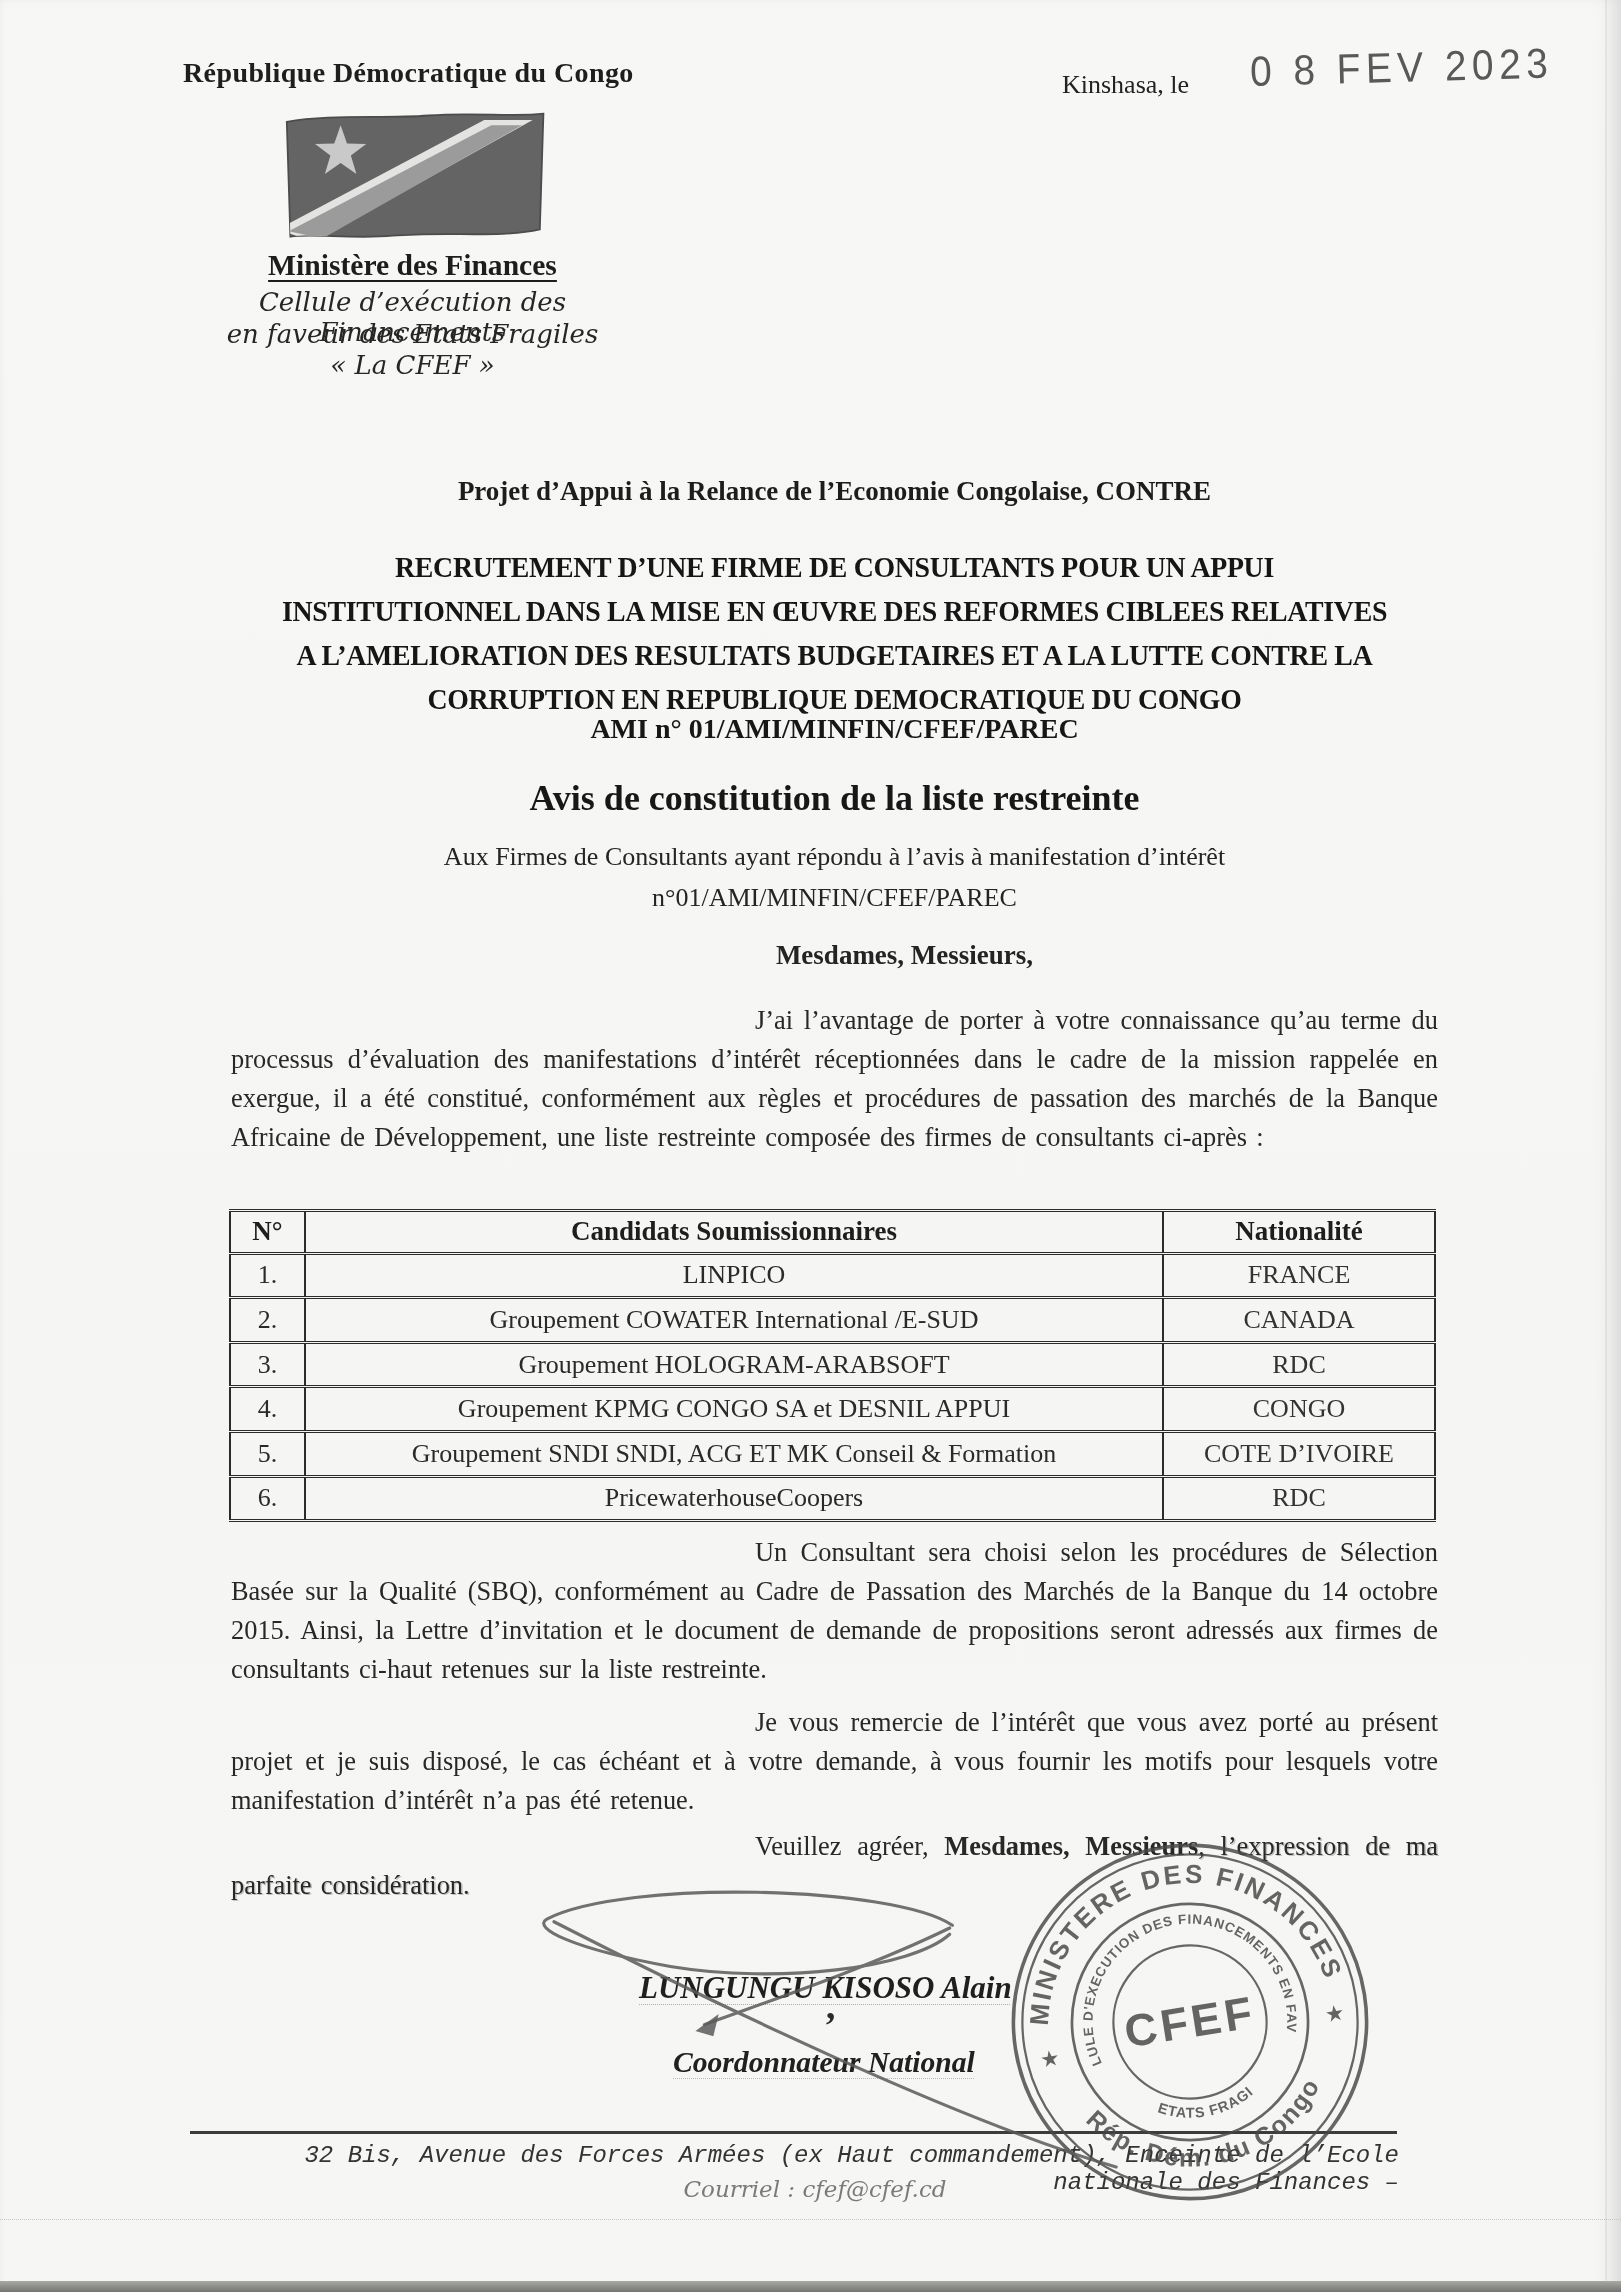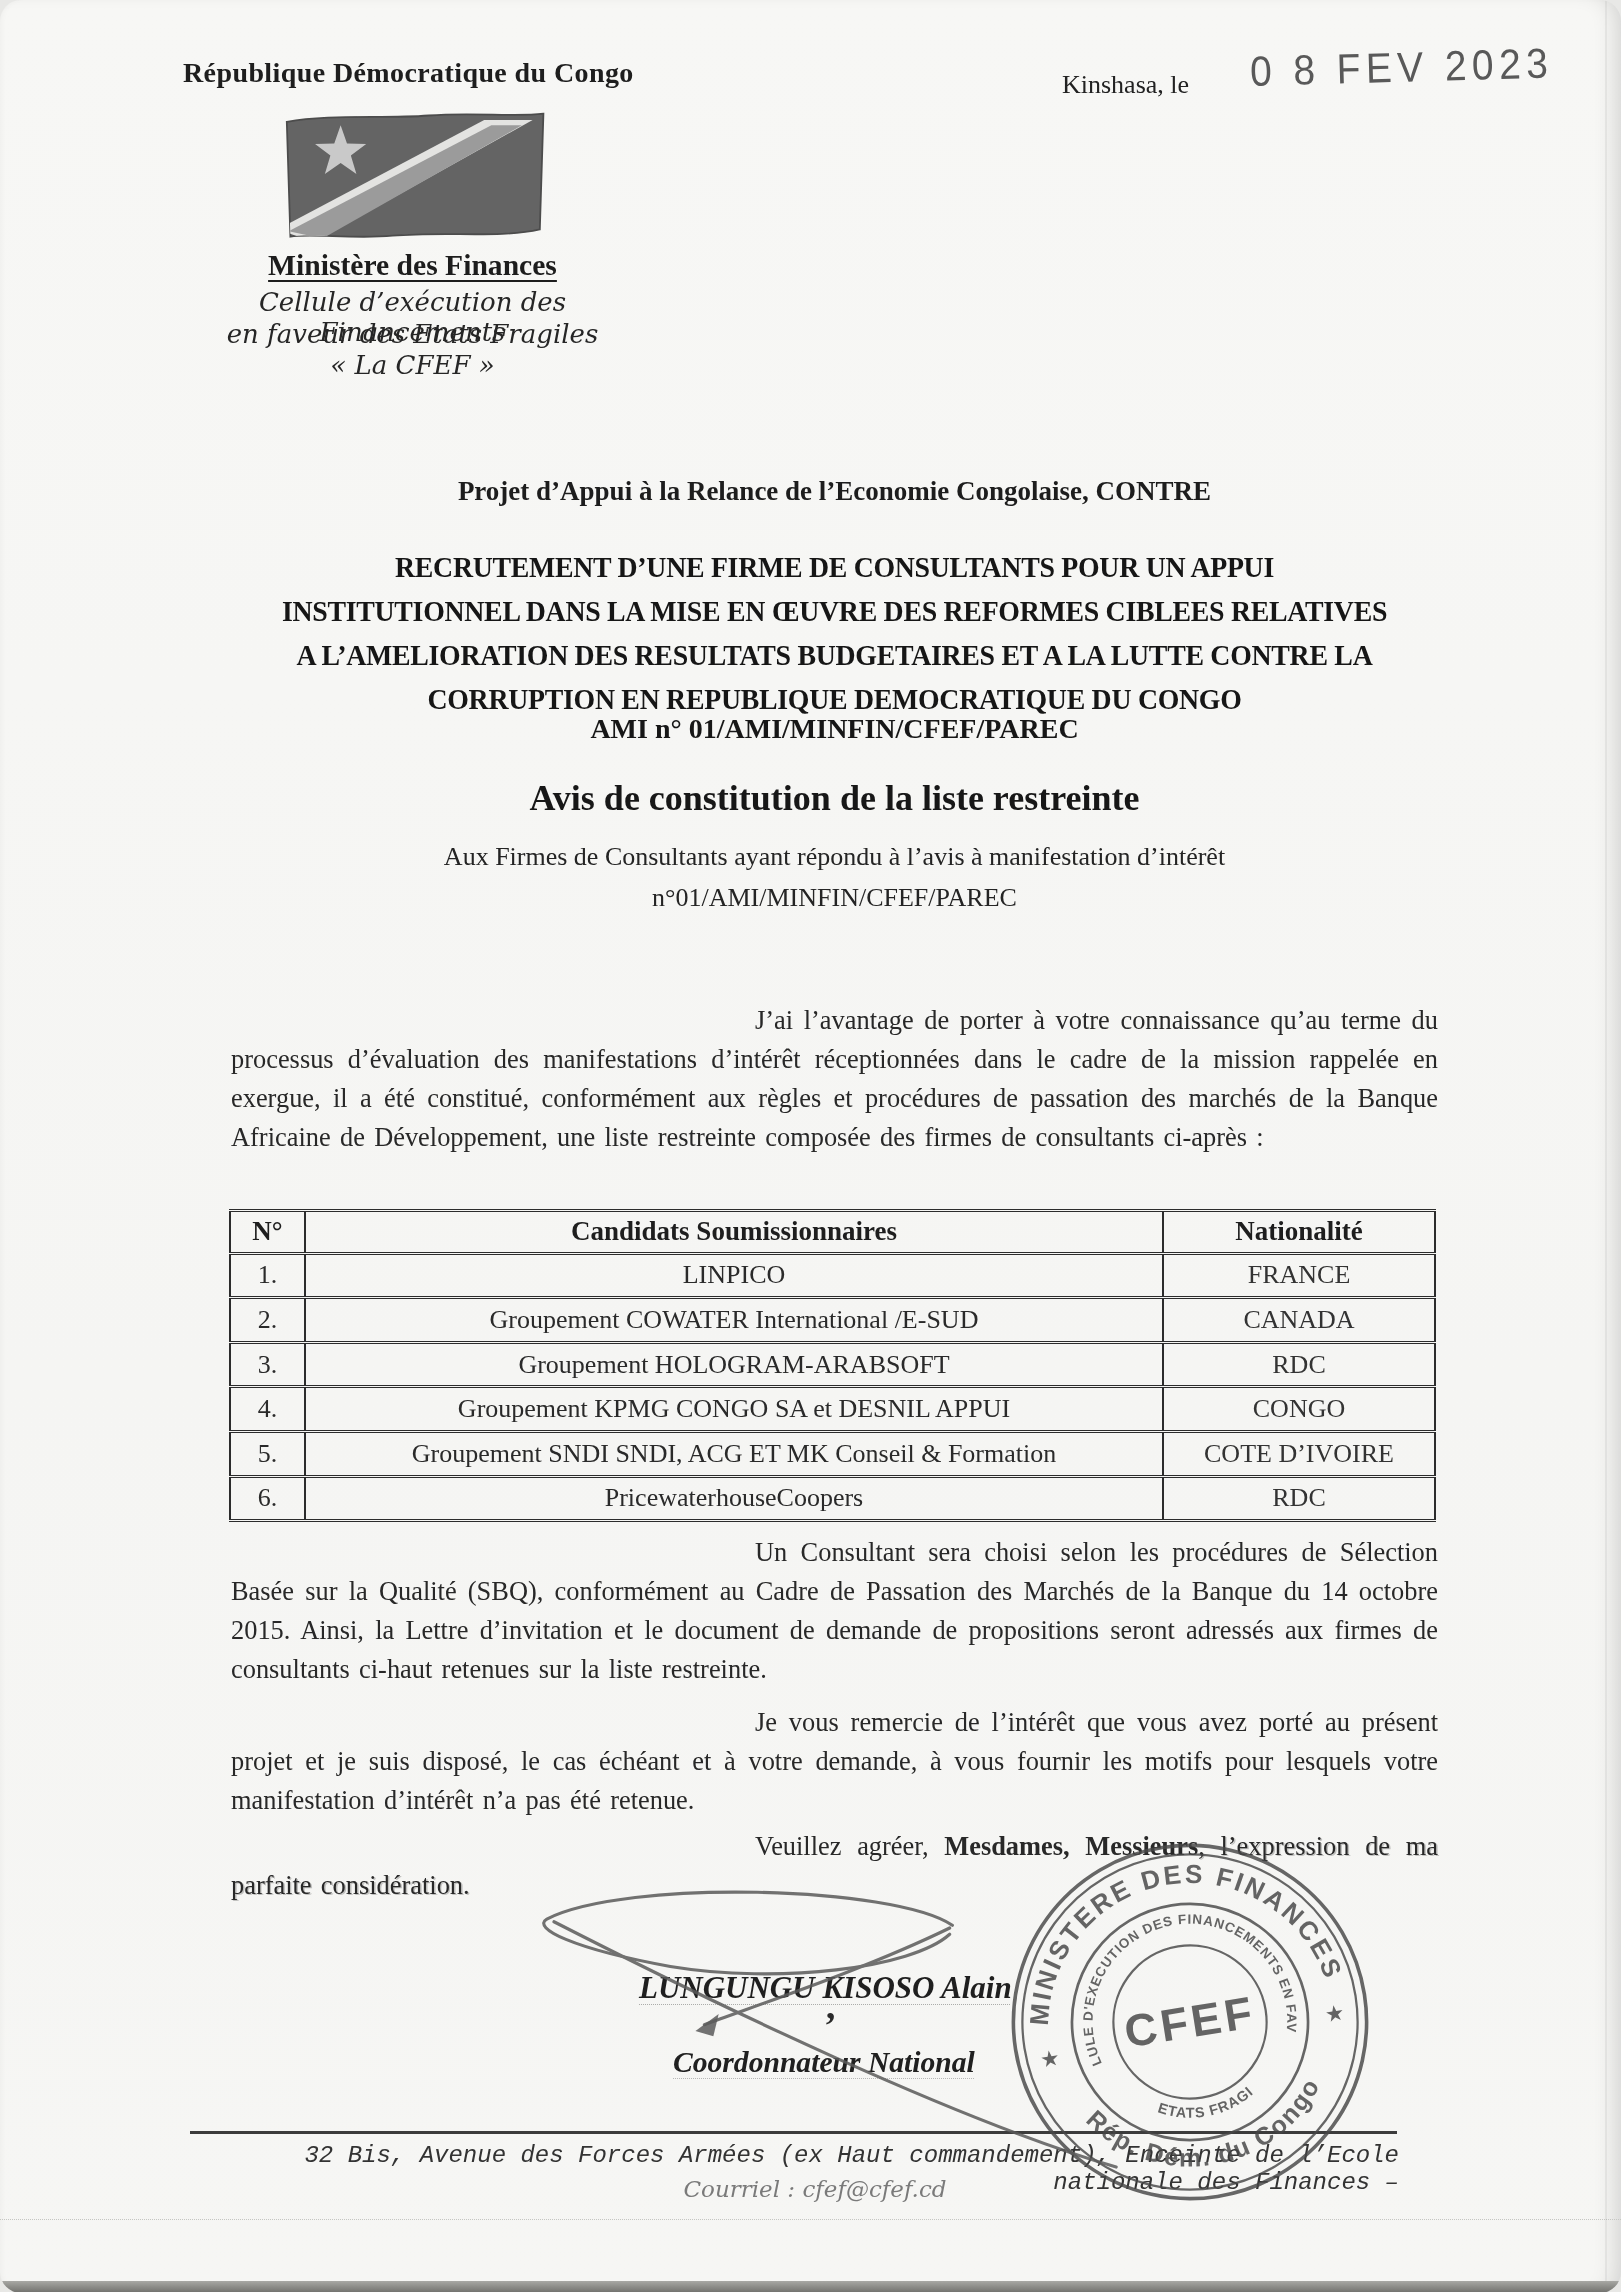--- a/index.html
+++ b/index.html
@@ -1,21 +1,20 @@
 <!DOCTYPE html>
 <html style="font-size:14.3px"><head>
 <meta charset="utf-8">
 <style>
   html,body{margin:0;padding:0;background:#e8e8e6;}
   .page{
     position:relative;width:1621px;height:2293px;margin:0 auto;
     background:linear-gradient(180deg,#f7f7f5 0%,#f5f5f3 60%,#f6f6f4 100%);
     font-family:"Liberation Serif",serif;color:#242424;overflow:hidden;
     box-shadow:inset -18px 0 23px -14.3px rgba(0,0,0,0.16), inset 3.6px 0 7.2px -3.6px rgba(0,0,0,0.05);
-    border-radius:21px;
   }
   .abs{position:absolute;}
   
   .country{left:183px;top:57px;font-size:28px;font-weight:bold;letter-spacing:0.4px;color:#1e1e1e;}
   .kinshasa{left:1062px;top:70px;font-size:26px;color:#222;}
   .datestamp{
     left:1250px;top:50px;font-size:39px;color:#595959;
     font-family:"Liberation Sans",sans-serif;letter-spacing:5.4px;
     transform:rotate(-1.6deg) scaleY(1.08);transform-origin:left center;white-space:nowrap;
   }
@@ -104,20 +103,21 @@
   <div class="abs centerblock recr">
     <div>RECRUTEMENT D’UNE FIRME DE CONSULTANTS POUR UN APPUI</div>
     <div>INSTITUTIONNEL DANS LA MISE EN ŒUVRE DES REFORMES CIBLEES RELATIVES</div>
     <div>A L’AMELIORATION DES RESULTATS BUDGETAIRES ET A LA LUTTE CONTRE LA</div>
     <div>CORRUPTION EN REPUBLIQUE DEMOCRATIQUE DU CONGO</div>
   </div>
   <div class="abs centerblock ami">AMI n° 01/AMI/MINFIN/CFEF/PAREC</div>
   <div class="abs centerblock avis">Avis de constitution de la liste restreinte</div>
   <div class="abs centerblock aux1">Aux Firmes de Consultants ayant répondu à l’avis à manifestation d’intérêt</div>
   <div class="abs centerblock aux2">n°01/AMI/MINFIN/CFEF/PAREC</div>
+  <div class="abs centerblock salut">Mesdames, Messieurs,</div>
 
   <div class="abs para p1">J’ai l’avantage de porter à votre connaissance qu’au terme du processus d’évaluation des manifestations d’intérêt réceptionnées dans le cadre de la mission rappelée en exergue, il a été constitué, conformément aux règles et procédures de passation des marchés de la Banque Africaine de Développement, une liste restreinte composée des firmes de consultants ci-après :</div>
 
   <table class="shortlist">
     <colgroup>
         <col class="col-num">
         <col class="col-cand">
         <col class="col-nat">
       </colgroup>
     <tbody>

